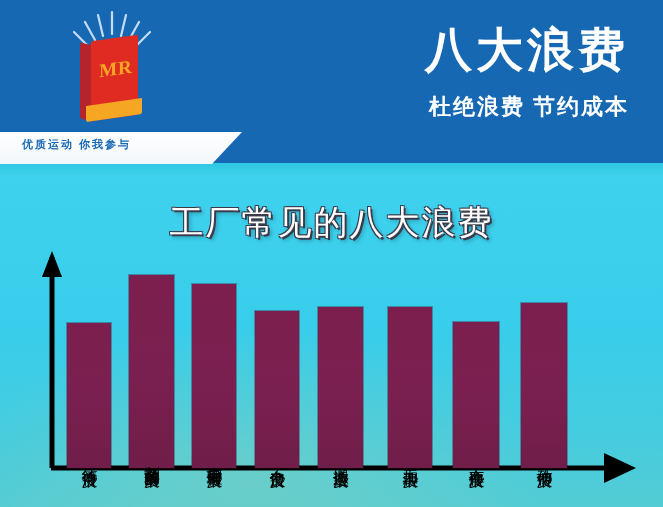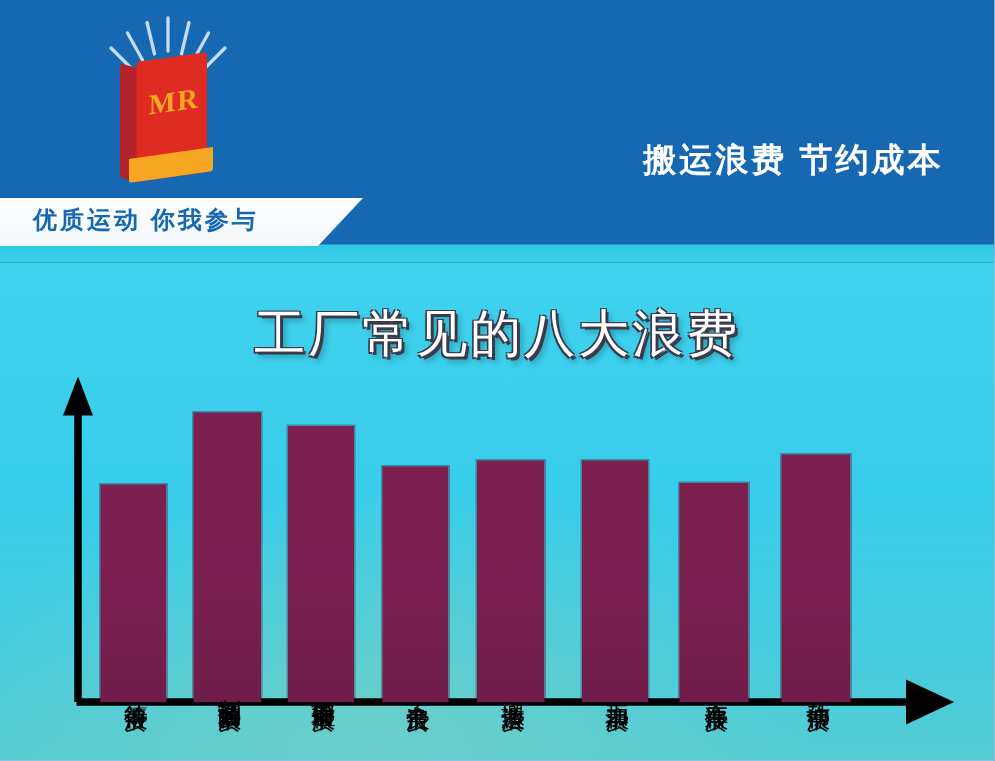--- a/index.html
+++ b/index.html
@@ -123,21 +123,21 @@
     width: 242px;
     height: 32px;
     background: linear-gradient(180deg,#ffffff 0%, #f2f7fb 100%);
     clip-path: polygon(0 0, 242px 0, 212px 32px, 0 32px);
   }
   .ribbon-text {
     position: absolute;
     left: 22px;
     top: 5px;
     color: #1668b3;
-    font-size: 16px;
+    font-size: 11px;
     font-weight: 700;
     letter-spacing: 2px;
     white-space: nowrap;
   }
 
   
   .chart-area {
     position: absolute;
     left: 0;
     top: 175px;
@@ -207,21 +207,22 @@
         </g>
       </svg>
       <div class="book">
         <div class="book-spine"></div>
         <div class="book-cover"></div>
         <div class="book-pages"></div>
         <div class="book-mr">MR</div>
       </div>
     </div>
 
-    <div class="hdr-sub">搬运浪费  节约成本</div>
+    <div class="hdr-title">八大浪费</div>
+    <div class="hdr-sub">杜绝浪费  节约成本</div>
 
     <div class="header-bottom-strip"></div>
   </div>
 
   <div class="ribbon">
     <div class="ribbon-text">优质运动  你我参与</div>
   </div>
 
   <div class="chart-area">
 

